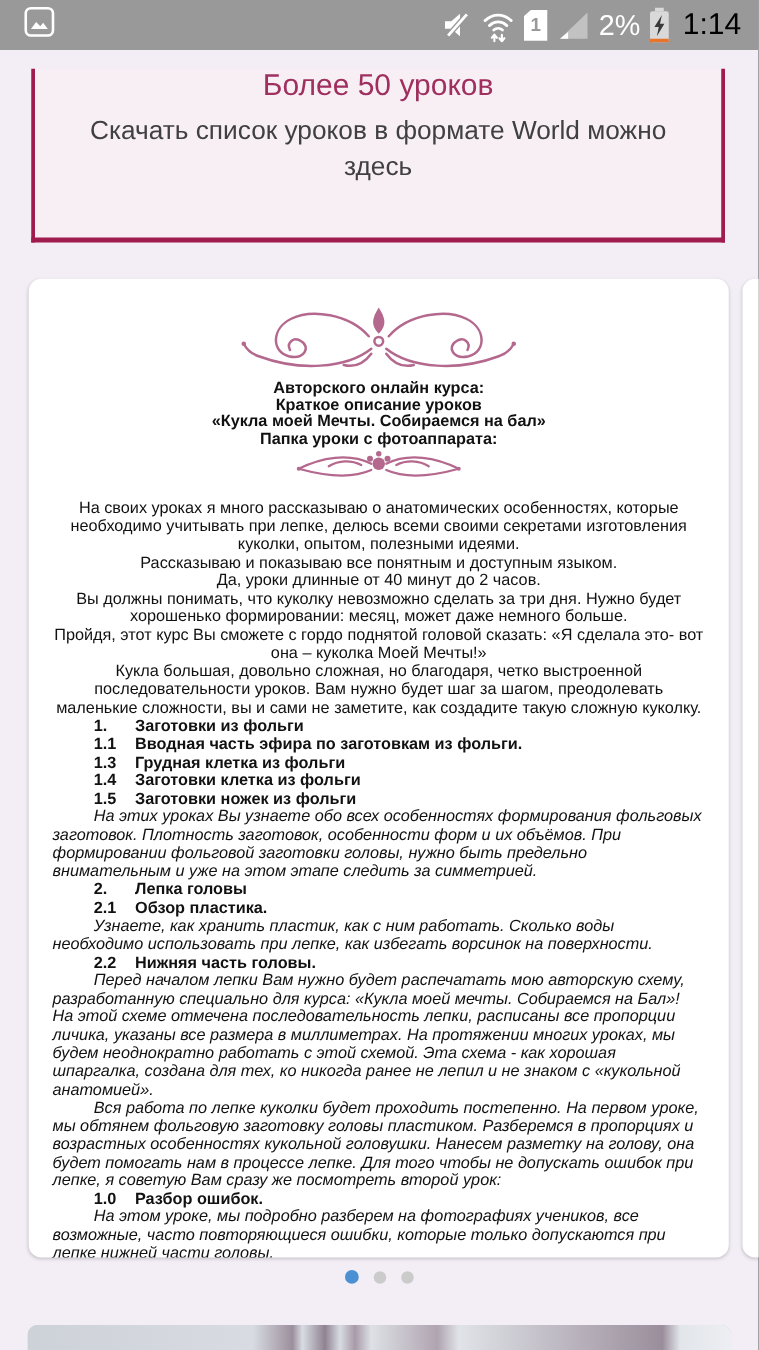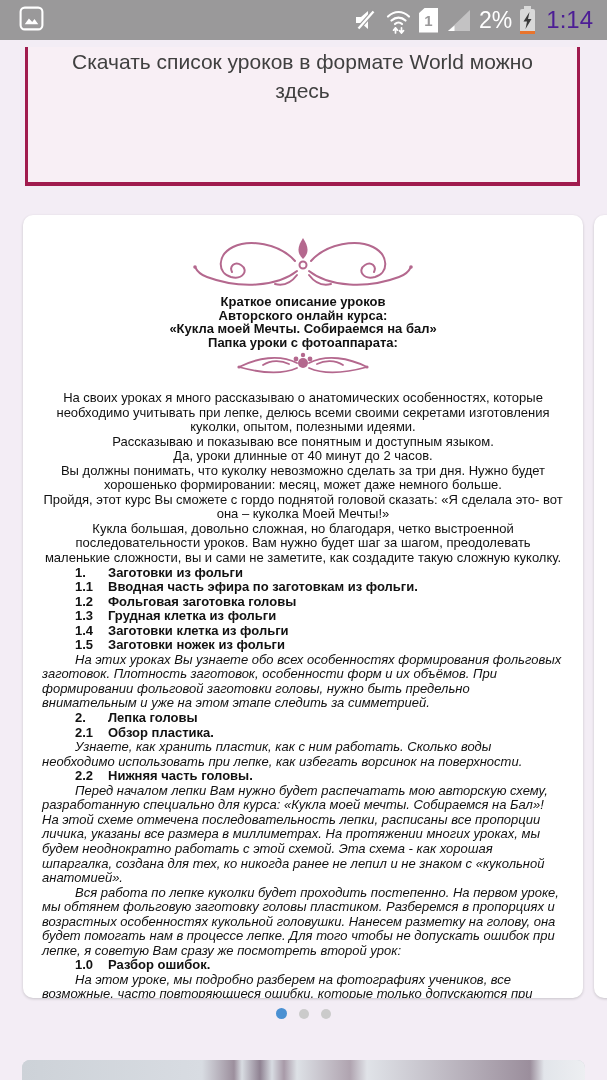--- a/index.html
+++ b/index.html
@@ -5,21 +5,21 @@
   html,body{margin:0;padding:0;}
   body{font-family:"Liberation Sans", sans-serif; background:#000;}
   .screen{position:relative;width:607px;height:1080px;overflow:hidden;background:#f3edf5;}
 
   
   .status-bar{position:relative;height:40px;background:#9a999a;display:flex;align-items:center;justify-content:space-between;padding:0 10px;box-sizing:border-box;}
   .sb-left{display:flex;align-items:center;padding-left:8px;}
   .sb-right{display:flex;align-items:center;gap:7px;padding-right:4px;}
   .sb-right svg{display:block;}
   .sb-text{color:#fff;font-size:23px;line-height:1;}
-  .sb-time{color:#4c1d95;font-size:24px;line-height:1;margin-left:3px;}
+  .sb-time{color:#000000;font-size:24px;line-height:1;margin-left:3px;}
   .sim-wrap{position:relative;width:19px;height:25px;}
   .sim-card{position:absolute;inset:0;background:#fff;clip-path:polygon(0 22%,32% 0,100% 0,100% 100%,0 100%);}
   .sim-num{position:absolute;left:0;right:0;top:4px;text-align:center;font-size:15px;font-weight:bold;color:#9a999a;}
 
   
   .promo-box{margin-left:25px;width:549px;height:135px;background:#f8eff5;
     border-left:3px solid #a01b4e;border-right:3px solid #a01b4e;border-bottom:4px solid #a01b4e;
     box-sizing:content-box;text-align:center;}
   .promo-title{margin-top:15px;font-size:24px;color:#9e2f5e;}
   .promo-link{display:block;margin:7px auto 0;width:480px;font-size:21px;line-height:29px;color:#404040;text-decoration:none;cursor:pointer;}
@@ -111,20 +111,21 @@
           <rect x="1" y="3" width="15" height="25" rx="2" fill="#d9d9d9"></rect>
           <rect x="1" y="25" width="15" height="3" fill="#e8742c"></rect>
           <path d="M10.5,6 L4.5,15.5 H8 L6.5,23 L12.5,13 H9 Z" fill="#3a3a3a"></path>
         </svg>
       </span>
       <span class="sb-time">1:14</span>
     </div>
   </div>
 
   <div class="promo-box">
+    <div class="promo-title">Более 50 уроков</div>
     <a class="promo-link">Скачать список уроков в формате World можно здесь</a>
   </div>
 
   <div class="carousel">
     <div class="card">
       <svg class="orn" width="224" height="58" viewBox="0 0 224 58">
         <g fill="none" stroke="#b4688e" stroke-width="2" stroke-linecap="round">
           <path d="M104,26 C88,8 58,4 42,12 C26,20 26,38 40,42 C52,45 58,35 50,30 C44,26 38,31 41,37"></path>
           <path d="M120,26 C136,8 166,4 182,12 C198,20 198,38 184,42 C172,45 166,35 174,30 C180,26 186,31 183,37"></path>
           <path d="M106,36 C86,52 48,54 16,42 C10,40 6,36 4,32"></path>
@@ -132,22 +133,22 @@
           <path d="M106,40 C100,48 92,51 84,49"></path>
           <path d="M118,40 C124,48 132,51 140,49"></path>
           <circle cx="112" cy="30" r="3.5"></circle>
         </g>
         <path d="M112,3 C107,11 105,17 112,24 C119,17 117,11 112,3" fill="#b4688e"></path>
         <circle cx="4" cy="32" r="1.8" fill="#b4688e"></circle>
         <circle cx="220" cy="32" r="1.8" fill="#b4688e"></circle>
       </svg>
 
       <div class="doc-head">
+        <div>Авторского онлайн курса:</div>
         <div>Краткое описание уроков</div>
-        <div>Авторского онлайн курса:</div>
         <div>«Кукла моей Мечты. Собираемся на бал»</div>
         <div>Папка уроки с фотоаппарата:</div>
       </div>
 
       <svg class="orn2" width="140" height="30" viewBox="0 0 140 30">
         <g fill="none" stroke="#b4688e" stroke-width="1.8" stroke-linecap="round">
           <path d="M64,13 C46,4 24,8 6,17"></path>
           <path d="M64,18 C46,26 24,22 6,17"></path>
           <path d="M76,13 C94,4 116,8 134,17"></path>
           <path d="M76,18 C94,26 116,22 134,17"></path>
@@ -172,24 +173,20 @@
 
         <div class="item">
             <span class="num">1.</span>
             <span>Заготовки из фольги</span>
           </div>
         <div class="item">
             <span class="num">1.1</span>
             <span>Вводная часть эфира по заготовкам из фольги.</span>
           </div>
         <div class="item">
-            <span class="num">1.2</span>
-            <span>Фольговая заготовка головы</span>
-          </div>
-        <div class="item">
             <span class="num">1.3</span>
             <span>Грудная клетка из фольги</span>
           </div>
         <div class="item">
             <span class="num">1.4</span>
             <span>Заготовки клетка из фольги</span>
           </div>
         <div class="item">
             <span class="num">1.5</span>
             <span>Заготовки ножек из фольги</span>

